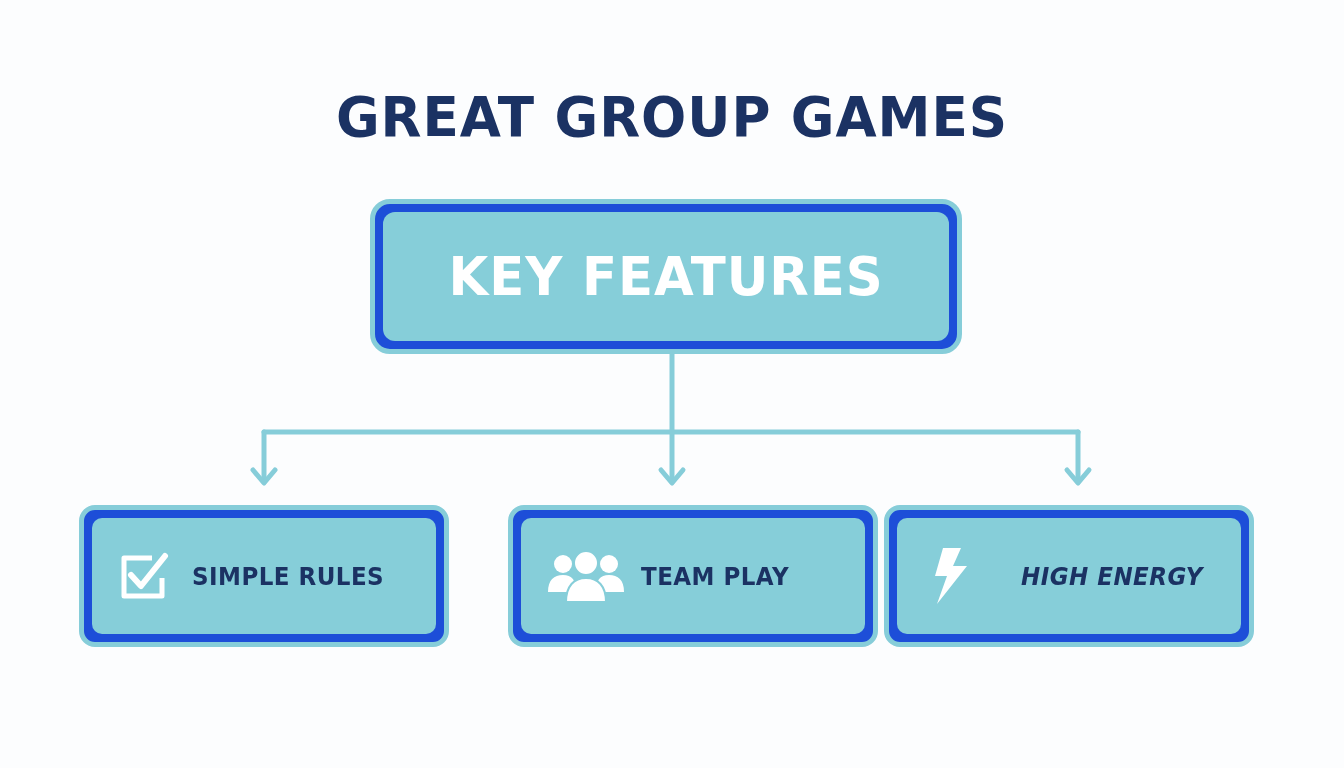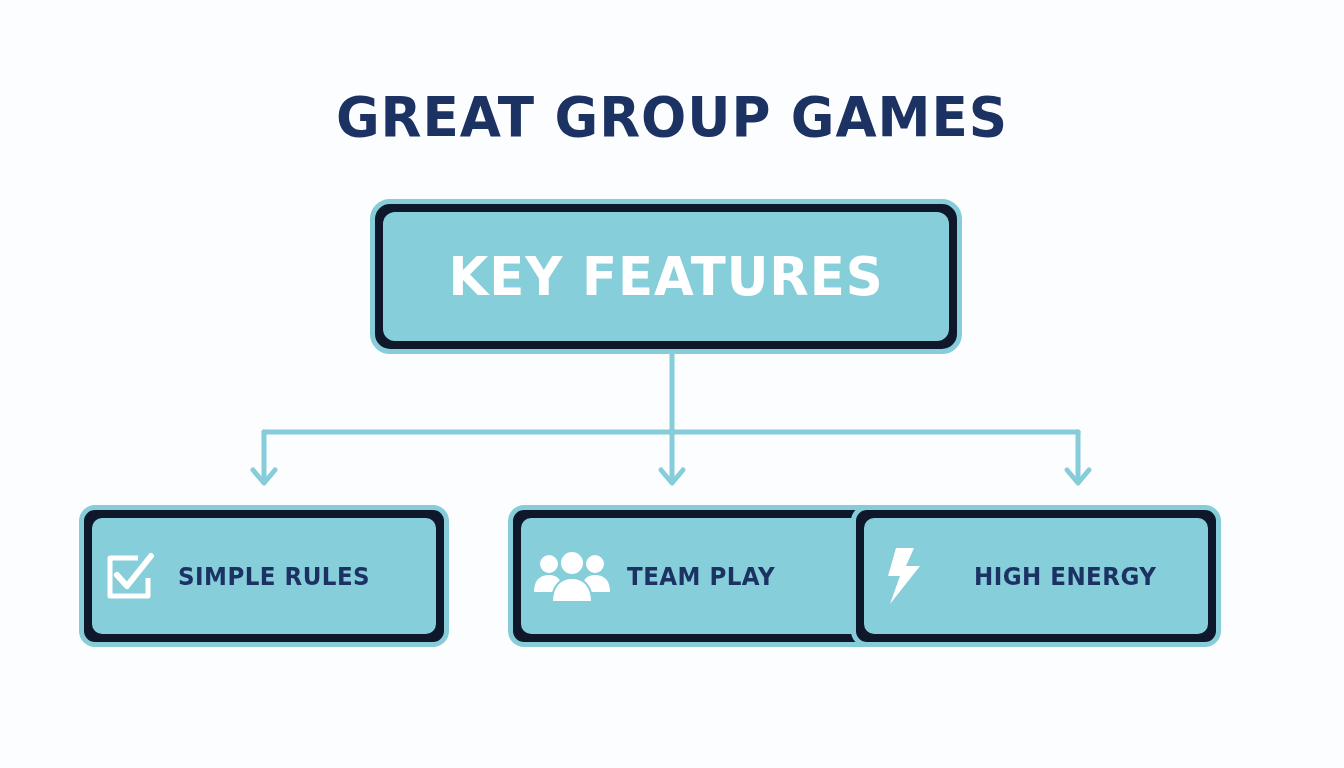--- a/index.html
+++ b/index.html
@@ -9,39 +9,39 @@
     font-family:"Liberation Sans", sans-serif;
   }
   .title {
     position:absolute; left:0; top:84px; width:1344px; text-align:center;
     font-family:"DejaVu Sans", sans-serif; font-weight:bold;
     font-size:56px; letter-spacing:1px; color:#1b3263;
     transform:scaleX(0.95);
   }
   .outer {
     position:absolute; box-sizing:border-box;
-    border:5px solid #86cdd9; border-radius:16px; background:#0f172a;text-align:right;
+    border:5px solid #86cdd9; border-radius:16px; background:#1d4ed8;text-align:right;
   }
   .inner {
     position:absolute; left:8px; top:8px; right:8px; bottom:8px;
     background:#86ced9; border-radius:10px;
     display:flex; align-items:center;
   }
   .root-outer { left:370px; top:199px; width:592px; height:155px; border-radius:20px; }
   .root-inner { justify-content:center; border-radius:12px; }
   .root-label {
     font-family:"DejaVu Sans", sans-serif; font-weight:bold;
     font-size:54px; color:#ffffff; letter-spacing:1px;
     transform:scaleX(0.95);
   }
   .child { top:505px; width:370px; height:142px; }
   .c1 { left:79px; }
   .c2 { left:508px; }
-  .c3 { left:851px; }
-  .child-inner { padding-left:10px; }
+  .c3 { left:884px;font-style:italic; }
+  .child-inner { padding-left:24px; }
   .child-label {
     font-family:"DejaVu Sans", sans-serif; font-weight:bold;
     font-size:25px; color:#1b3263; letter-spacing:0.5px;
     transform:scaleX(0.92); transform-origin:left center;
   }
   .icon { width:60px; height:60px; display:flex; align-items:center; justify-content:center; margin-right:16px; }
   .connectors { position:absolute; left:0; top:0; width:1344px; height:768px; pointer-events:none; }
 </style>
 </head>
 <body>

